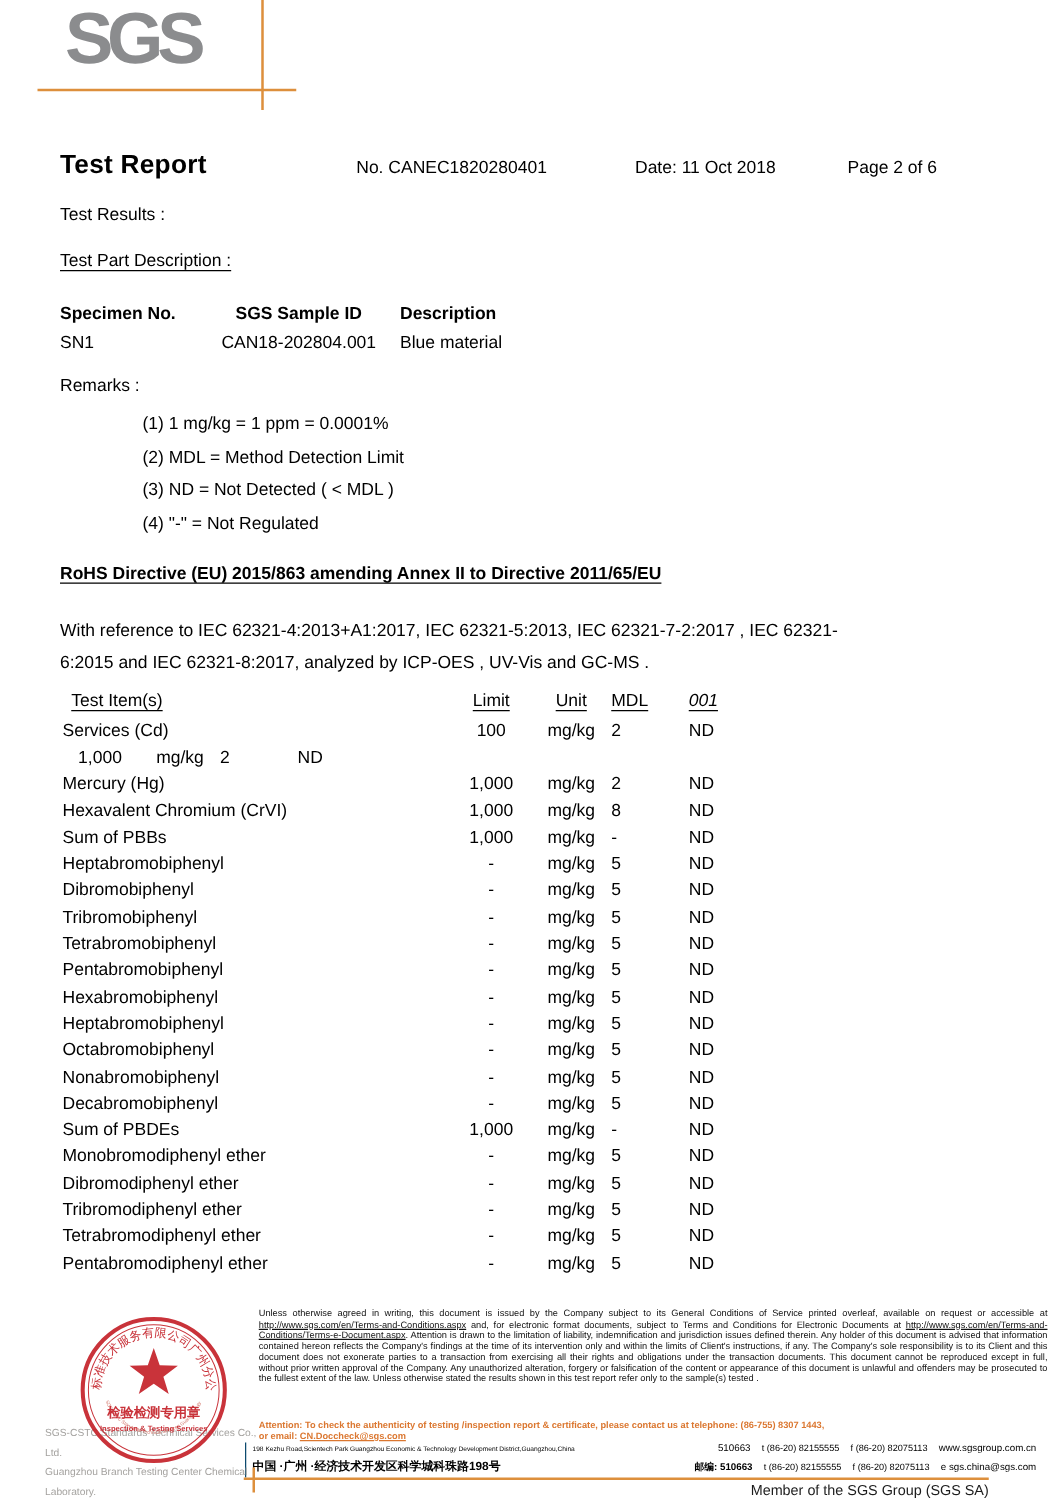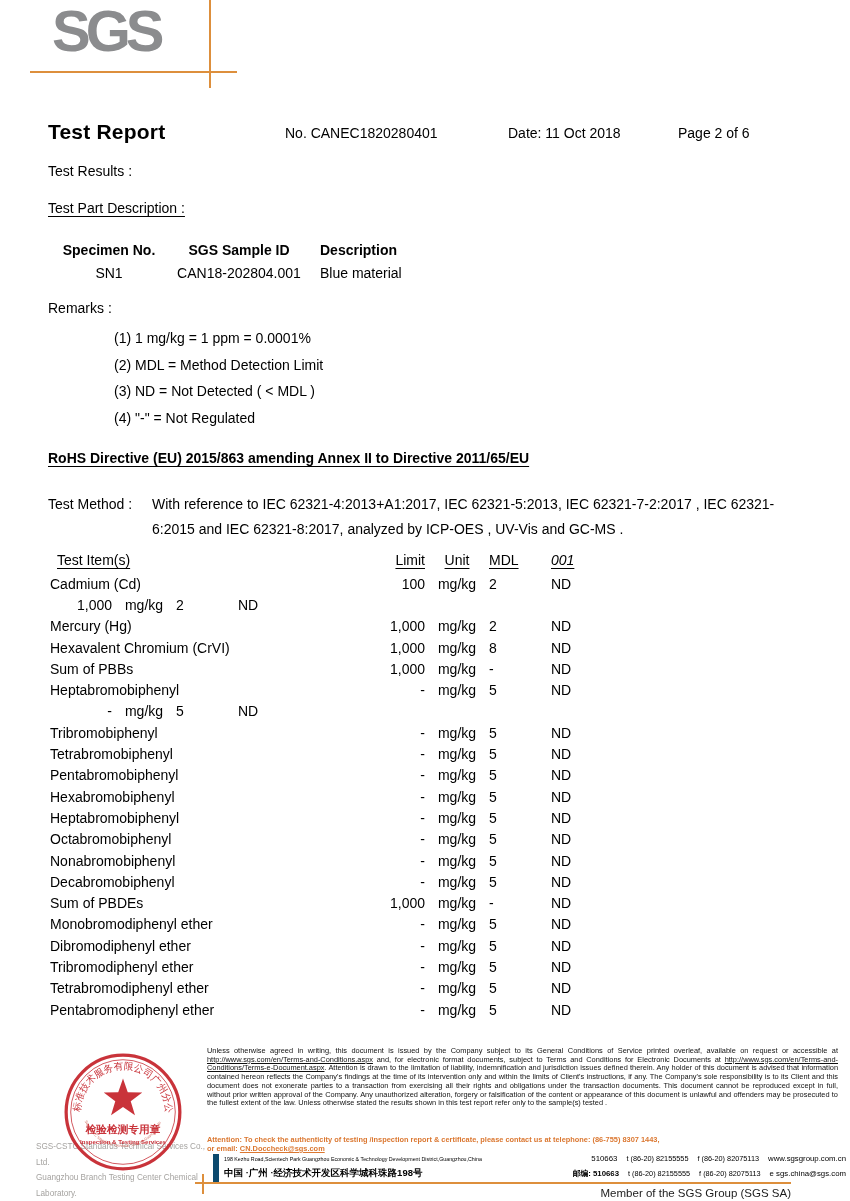--- a/index.html
+++ b/index.html
@@ -23,21 +23,21 @@
   .test-results{top:163px}
   .tpd{top:200px;text-decoration:underline;text-underline-offset:3px}
   .remarks-label{top:300px}
   .rohs{position:absolute;left:48px;top:450px;font-size:14px;font-weight:bold;
         text-decoration:underline;text-underline-offset:3px}
 
   
   .specimen{position:absolute;left:48px;top:238px;font-size:14px}
   .srow{display:flex;height:23px;align-items:center}
   .shead{font-weight:bold}
-  .sc.c1{width:122px;text-align:center}
+  .sc.c1{width:122px;text-align:left}
   .sc.c2{width:138px;text-align:center}
   .sc.c3{width:220px;padding-left:12px}
 
   
   .remarks{position:absolute;left:114px;top:325px;font-size:14px}
   .remark-item{line-height:26.5px}
 
   
   .method{position:absolute;left:48px;top:492px;font-size:14px;line-height:24.5px;display:flex}
   .method-label{width:104px;flex:none}
@@ -45,21 +45,21 @@
 
   
   .rtable{position:absolute;left:48px;top:547px;width:585px;font-size:14px}
   .trow{display:flex;height:21.3px;align-items:center}
   .trow.head{height:26px}
   .trow.head .c{text-decoration:underline;text-underline-offset:3px}
   .trow.head .c.result{font-style:italic}
   .c{display:block;box-sizing:border-box}
   .c.item{width:313px;padding-left:2px}
   .trow.head .c.item{padding-left:9px}
-  .c.limit{width:64px;text-align:right}
+  .c.limit{width:64px;text-align:center}
   .c.unit{width:64px;text-align:center}
   .c.mdl{width:62px;}
   .c.result{width:82px;text-align:left}
 
   
   .footer{position:absolute;left:0;top:1040px;width:850px;height:161px;font-size:7.4px}
   .company-lines{position:absolute;left:36px;top:99px;width:176px;z-index:1;
                  color:var(--muted_gray,#a5a3a0);font-size:8.2px;line-height:15.5px}
   .stamp{position:absolute;left:57px;top:6px;width:132px;height:132px;z-index:2;opacity:.93}
   .stamp text{fill:var(--stamp_red,#c5242c)}
@@ -69,21 +69,21 @@
   .stamp .stamp-en{font-size:6px;font-weight:bold}
 
   .disclaimer{position:absolute;left:207px;top:7px;width:631px;text-align:justify;
               line-height:8.7px;color:#111}
   .disclaimer a{color:inherit;text-decoration:underline}
   .attention{position:absolute;left:207px;top:96px;width:631px;line-height:8.8px;
              color:var(--attention_orange,#db7730);font-weight:bold}
   .attention .att-line1{display:block}
   .attention a{color:inherit;text-decoration:underline}
 
-  .addresses{position:absolute;left:213px;top:114px;width:633px;border-left:6px solid #0c4a6e;
+  .addresses{position:absolute;left:196px;top:114px;width:633px;border-left:1px solid #0c4a6e;
              padding-left:5px;box-sizing:border-box}
   .addr-row{display:flex;align-items:baseline;gap:9px;white-space:nowrap}
   .addr-en{height:13px}
   .addr-cn{height:15px}
   .addr-main{flex:1;overflow:hidden}
   .addr-en .addr-main{font-size:5.3px}
   .addr-cn .addr-main{font-size:9.5px;font-weight:bold}
   .postal{font-size:7.8px}
   .addr-cn .postal{font-weight:bold}
   .tel,.fax{font-size:7.3px}
@@ -136,36 +136,35 @@
       <div class="remark-item">(2) MDL = Method Detection Limit</div>
 
       <div class="remark-item">(3) ND = Not Detected ( &lt; MDL )</div>
 
       <div class="remark-item">(4) "-" = Not Regulated</div>
     </div>
 
   <div class="rohs">RoHS Directive (EU) 2015/863 amending Annex II to Directive 2011/65/EU</div>
 
   <div class="method">
-    <span class="method-label">Test Method :</span>
     <div class="method-text">With reference to IEC 62321-4:2013+A1:2017, IEC 62321-5:2013,  IEC 62321-7-2:2017 , IEC 62321-6:2015  and IEC 62321-8:2017,  analyzed by ICP-OES , UV-Vis  and GC-MS .</div>
   </div>
 
   <div class="rtable">
     <div class="trow head">
       <span class="c item">Test Item(s)</span>
       <span class="c limit">Limit</span>
       <span class="c unit">Unit</span>
       <span class="c mdl">MDL</span>
       <span class="c result">001</span>
     </div>
     <div>
 
         <div class="trow">
-          <span class="c item">Cadmium (Cd)</span>
+          <span class="c item">Services (Cd)</span>
           <span class="c limit">100</span>
           <span class="c unit">mg/kg</span>
           <span class="c mdl">2</span>
           <span class="c result">ND</span>
         </div>
 
         <div class="trow">
           <span class="c limit">1,000</span>
           <span class="c unit">mg/kg</span>
           <span class="c mdl">2</span>
@@ -198,20 +197,21 @@
 
         <div class="trow">
           <span class="c item">Heptabromobiphenyl</span>
           <span class="c limit">-</span>
           <span class="c unit">mg/kg</span>
           <span class="c mdl">5</span>
           <span class="c result">ND</span>
         </div>
 
         <div class="trow">
+          <span class="c item">Dibromobiphenyl</span>
           <span class="c limit">-</span>
           <span class="c unit">mg/kg</span>
           <span class="c mdl">5</span>
           <span class="c result">ND</span>
         </div>
 
         <div class="trow">
           <span class="c item">Tribromobiphenyl</span>
           <span class="c limit">-</span>
           <span class="c unit">mg/kg</span>

